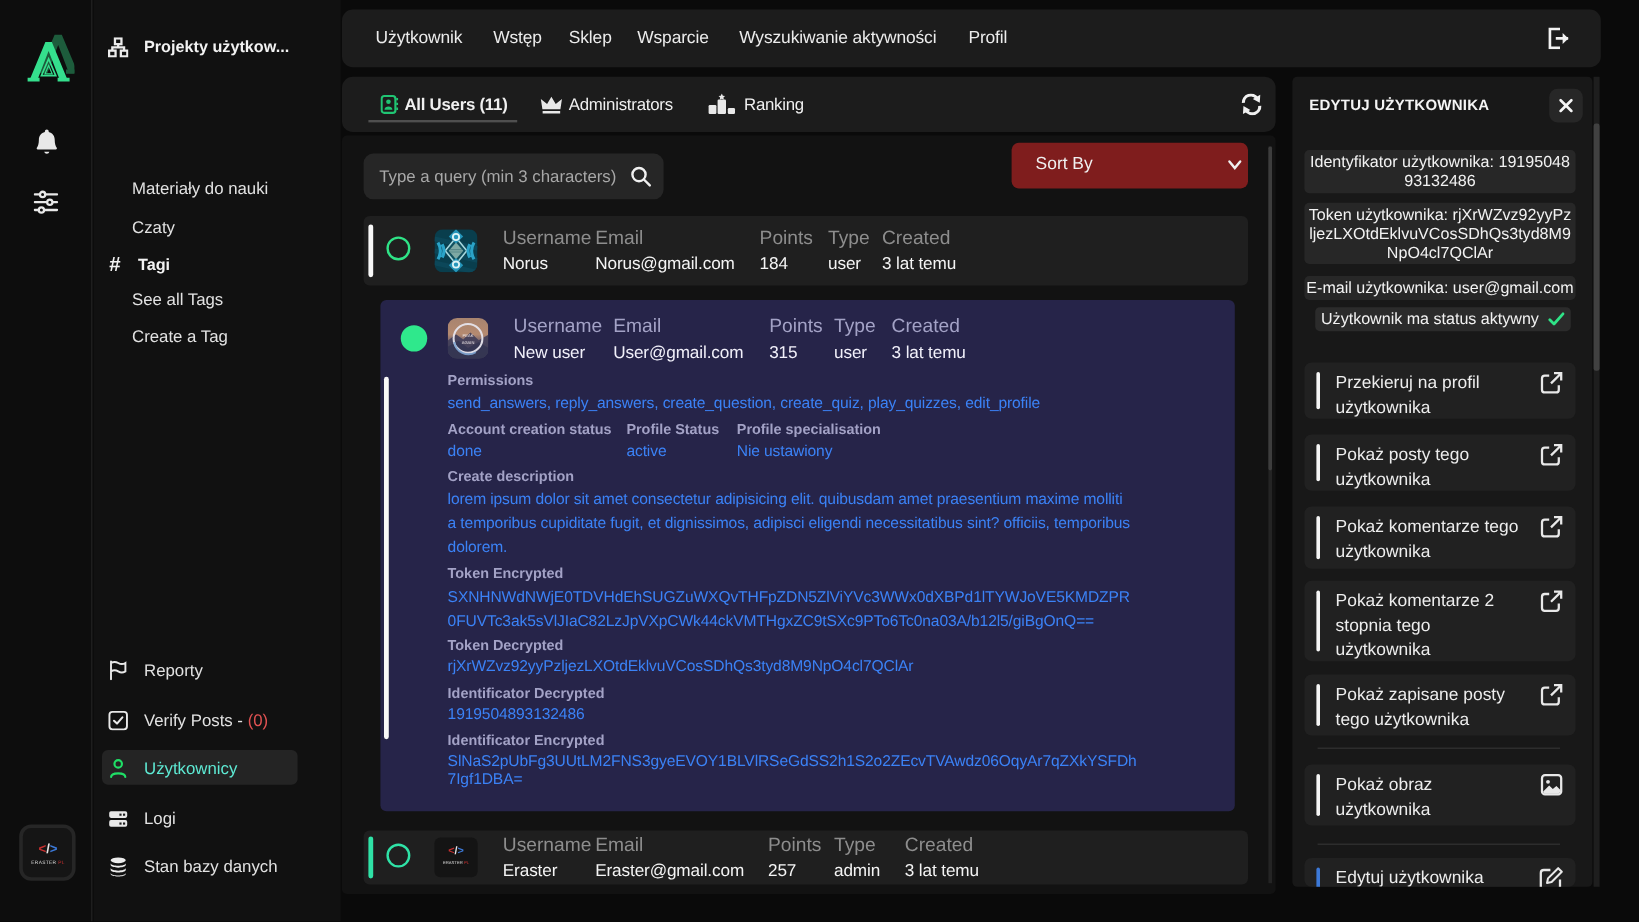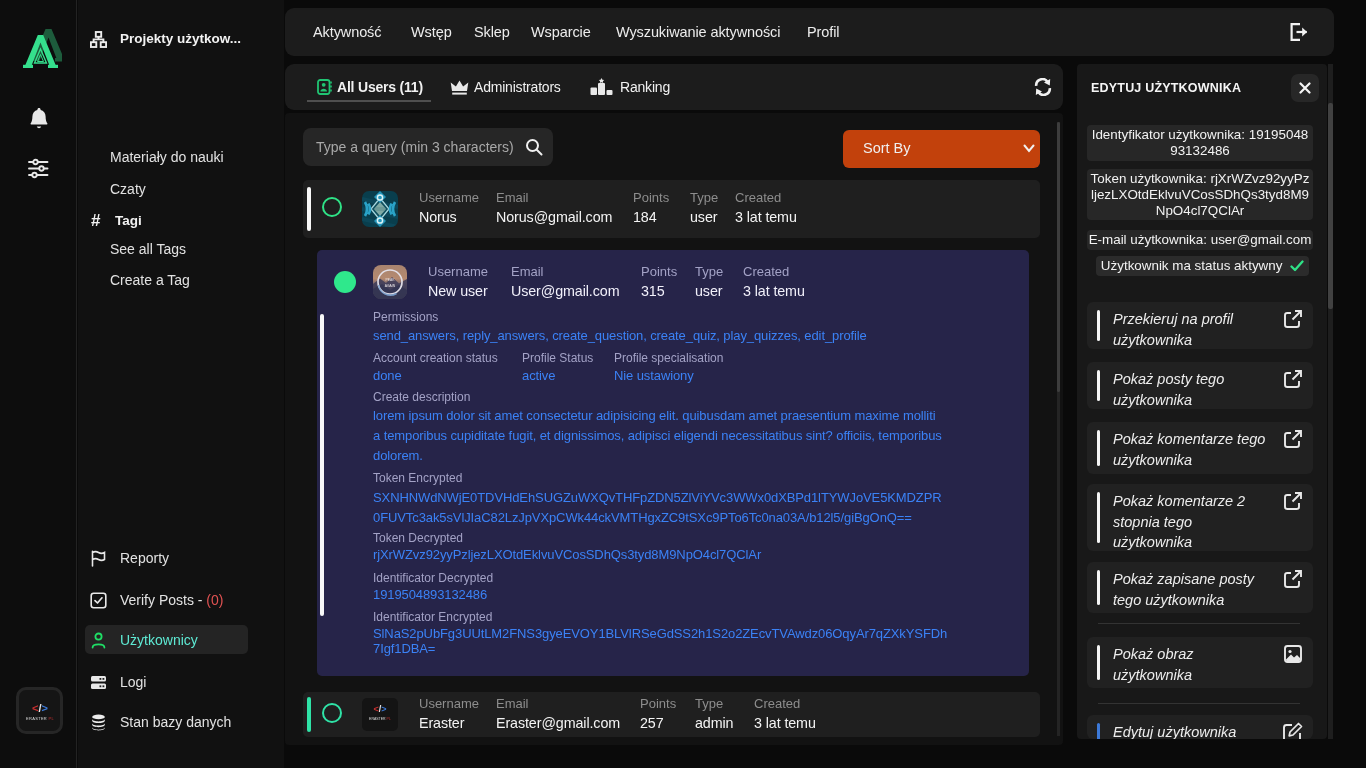--- a/index.html
+++ b/index.html
@@ -25,45 +25,45 @@
   .nav-item { position:absolute; top:0; height:48px; line-height:48px; font-size:14.5px; color:#ececec; letter-spacing:-0.1px; }
 
   
   .tabbar { left:285px; top:64px; width:778px; height:46px; background:#1c1c1c; border-radius:9px; }
   .tab-txt { position:absolute; top:0; height:46px; line-height:46px; font-size:14px; color:#f0f0f0; letter-spacing:-0.2px; }
 
   
   .main { left:285px; top:113px; width:778px; height:632px; background:#121212; border-radius:4px; }
   .search { position:absolute; left:18px; top:15px; width:250px; height:38px; background:#262626; border-radius:8px; }
   .search span { position:absolute; left:13px; top:11px; font-size:14px; color:#a8a8a8; }
-  .sort { position:absolute; left:558px; top:17px; width:197px; height:38px; background:#c2410c; border-radius:6px;text-align:right; }
+  .sort { position:absolute; left:558px; top:6px; width:197px; height:38px; background:#7f1d1d; border-radius:6px;text-align:right; }
   .sort span { position:absolute; left:20px; top:10px; font-size:14.5px; color:#f0f0f0; }
 
   .row { position:absolute; left:18px; width:737px; background:#1f1f1f; border-radius:5px; }
   .lbar { position:absolute; border-radius:3px; }
   .ring { position:absolute; border-radius:50%; }
   .ava { position:absolute; border-radius:7px; overflow:hidden; }
 
   .cell { position:absolute; }
-  .lb { font-size:13px; color:#8d8d8d; display:block; }
+  .lb { font-size:16px; color:#8d8d8d; display:block; }
   .vl { font-size:14.3px; color:#f4f4f4; display:block; margin-top:4px; white-space:nowrap; letter-spacing:-0.1px; }
 
   
   .navy { position:absolute; left:32px; top:137px; width:712px; height:426px; background:#262449; border-radius:5px; }
   .navy .lb { color:#a3a2c6; }
   .navy .vl { color:#f1f0fa; }
-  .d-lb { position:absolute; font-size:12px; color:#a3a2c6; white-space:nowrap; }
+  .d-lb { position:absolute; font-size:12px; color:#a3a2c6; white-space:nowrap;font-weight:bold; }
   .d-vl { position:absolute; font-size:13px; color:#3b82f6; white-space:nowrap; letter-spacing:-0.1px; }
 
   
   .rpanel { left:1077px; top:64px; width:250px; height:675px; background:#181818; border-radius:4px; }
   .rp-head { position:absolute; left:14px; top:17px; font-size:12.5px; font-weight:bold; letter-spacing:0.2px; color:#f5f5f5; }
   .rp-x { position:absolute; left:214px; top:10px; width:28px; height:28px; background:#272727; border-radius:7px; }
   .ibox { position:absolute; left:10px; width:226px; background:#272727; border-radius:4px; text-align:center; font-size:13.4px; color:#f2f2f2; line-height:15.8px; padding:2px 0; white-space:nowrap; }
-  .card { position:absolute; left:10px; width:226px; background:#212121; border-radius:6px;font-style:italic; }
+  .card { position:absolute; left:10px; width:226px; background:#212121; border-radius:6px; }
   .card .bar { position:absolute; left:10px; top:8px; bottom:8px; width:3px; background:#f5f5f5; border-radius:2px; }
   .card .ctx { position:absolute; left:26px; top:7px; font-size:14.5px; color:#ededed; line-height:20.5px; }
   .card svg { position:absolute; right:10px; top:7px; }
   .divider { position:absolute; left:21px; width:202px; height:1px; background:#333333; }
 
   .sb-track { position:absolute; background:#1e1e1e; }
   .sb-thumb { position:absolute; background:#414141; border-radius:2px; }
 </style>
 </head>
 <body>
@@ -174,21 +174,21 @@
           <rect x="12.5" y="4" width="1.8" height="1.8"></rect>
           <rect x="9.5" y="11.4" width="1.8" height="1.8"></rect>
           <rect x="12.5" y="11.4" width="1.8" height="1.8"></rect>
         </g>
       </svg>
     <span class="s-txt">Logi</span>
   </div>
 </div>
 
 <div class="abs topbar">
-  <span class="nav-item" style="left:28px">Aktywność</span>
+  <span class="nav-item" style="left:28px">Użytkownik</span>
   <span class="nav-item" style="left:126px">Wstęp</span>
   <span class="nav-item" style="left:189px">Sklep</span>
   <span class="nav-item" style="left:246px">Wsparcie</span>
   <span class="nav-item" style="left:331px">Wyszukiwanie aktywności</span>
   <span class="nav-item" style="left:522px">Profil</span>
   <svg class="abs" style="left:1005px;top:15px" width="18" height="18" viewBox="0 0 18 18">
     <path d="M10,1.1 H1.6 V16.9 H10" fill="none" stroke="#f2f2f2" stroke-width="2.2"></path>
     <path d="M16.8,9 H6.5" stroke="#f2f2f2" stroke-width="2.2"></path>
     <path d="M12.2,4.4 L17,9 L12.2,13.6 Z" fill="#f2f2f2"></path>
   </svg>

